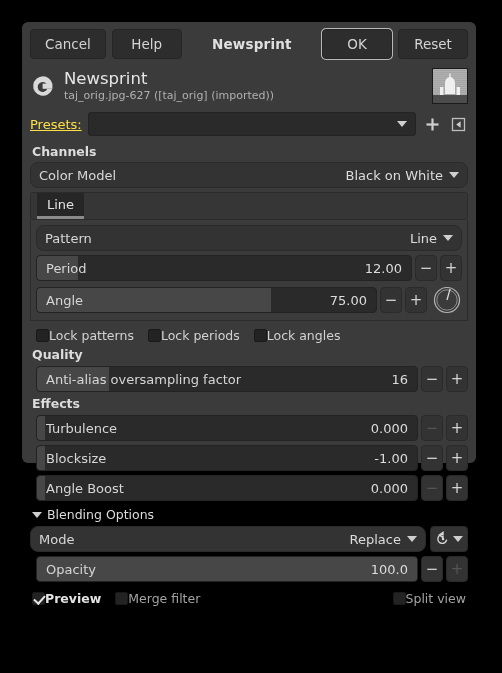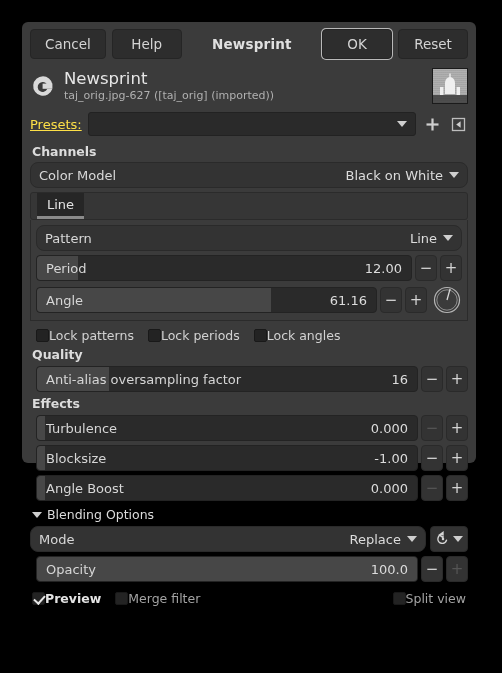--- a/index.html
+++ b/index.html
@@ -383,21 +383,21 @@
           <span class="val">12.00</span>
         </div>
         <div class="stepbtn">−</div>
         <div class="stepbtn">+</div>
       </div>
 
       <div class="srow">
         <div class="slider">
           <div class="fill" style="width: 69%;"></div>
           <span class="lbl">Angle</span>
-          <span class="val">61.16</span>
+          <span class="val">75.00</span>
         </div>
         <div class="stepbtn">−</div>
         <div class="stepbtn">+</div>
         <div class="dial">
           <svg width="30" height="30" viewBox="0 0 30 30">
             <circle cx="15" cy="15" r="12.5" fill="none" stroke="#b5b5b5" stroke-width="1.2"></circle>
             <circle cx="15" cy="15" r="10.2" fill="none" stroke="#8e8e8e" stroke-width="1"></circle>
             <line x1="15" y1="15" x2="18.1" y2="3.9" stroke="#d8d8d8" stroke-width="1.3"></line>
           </svg>
         </div>

